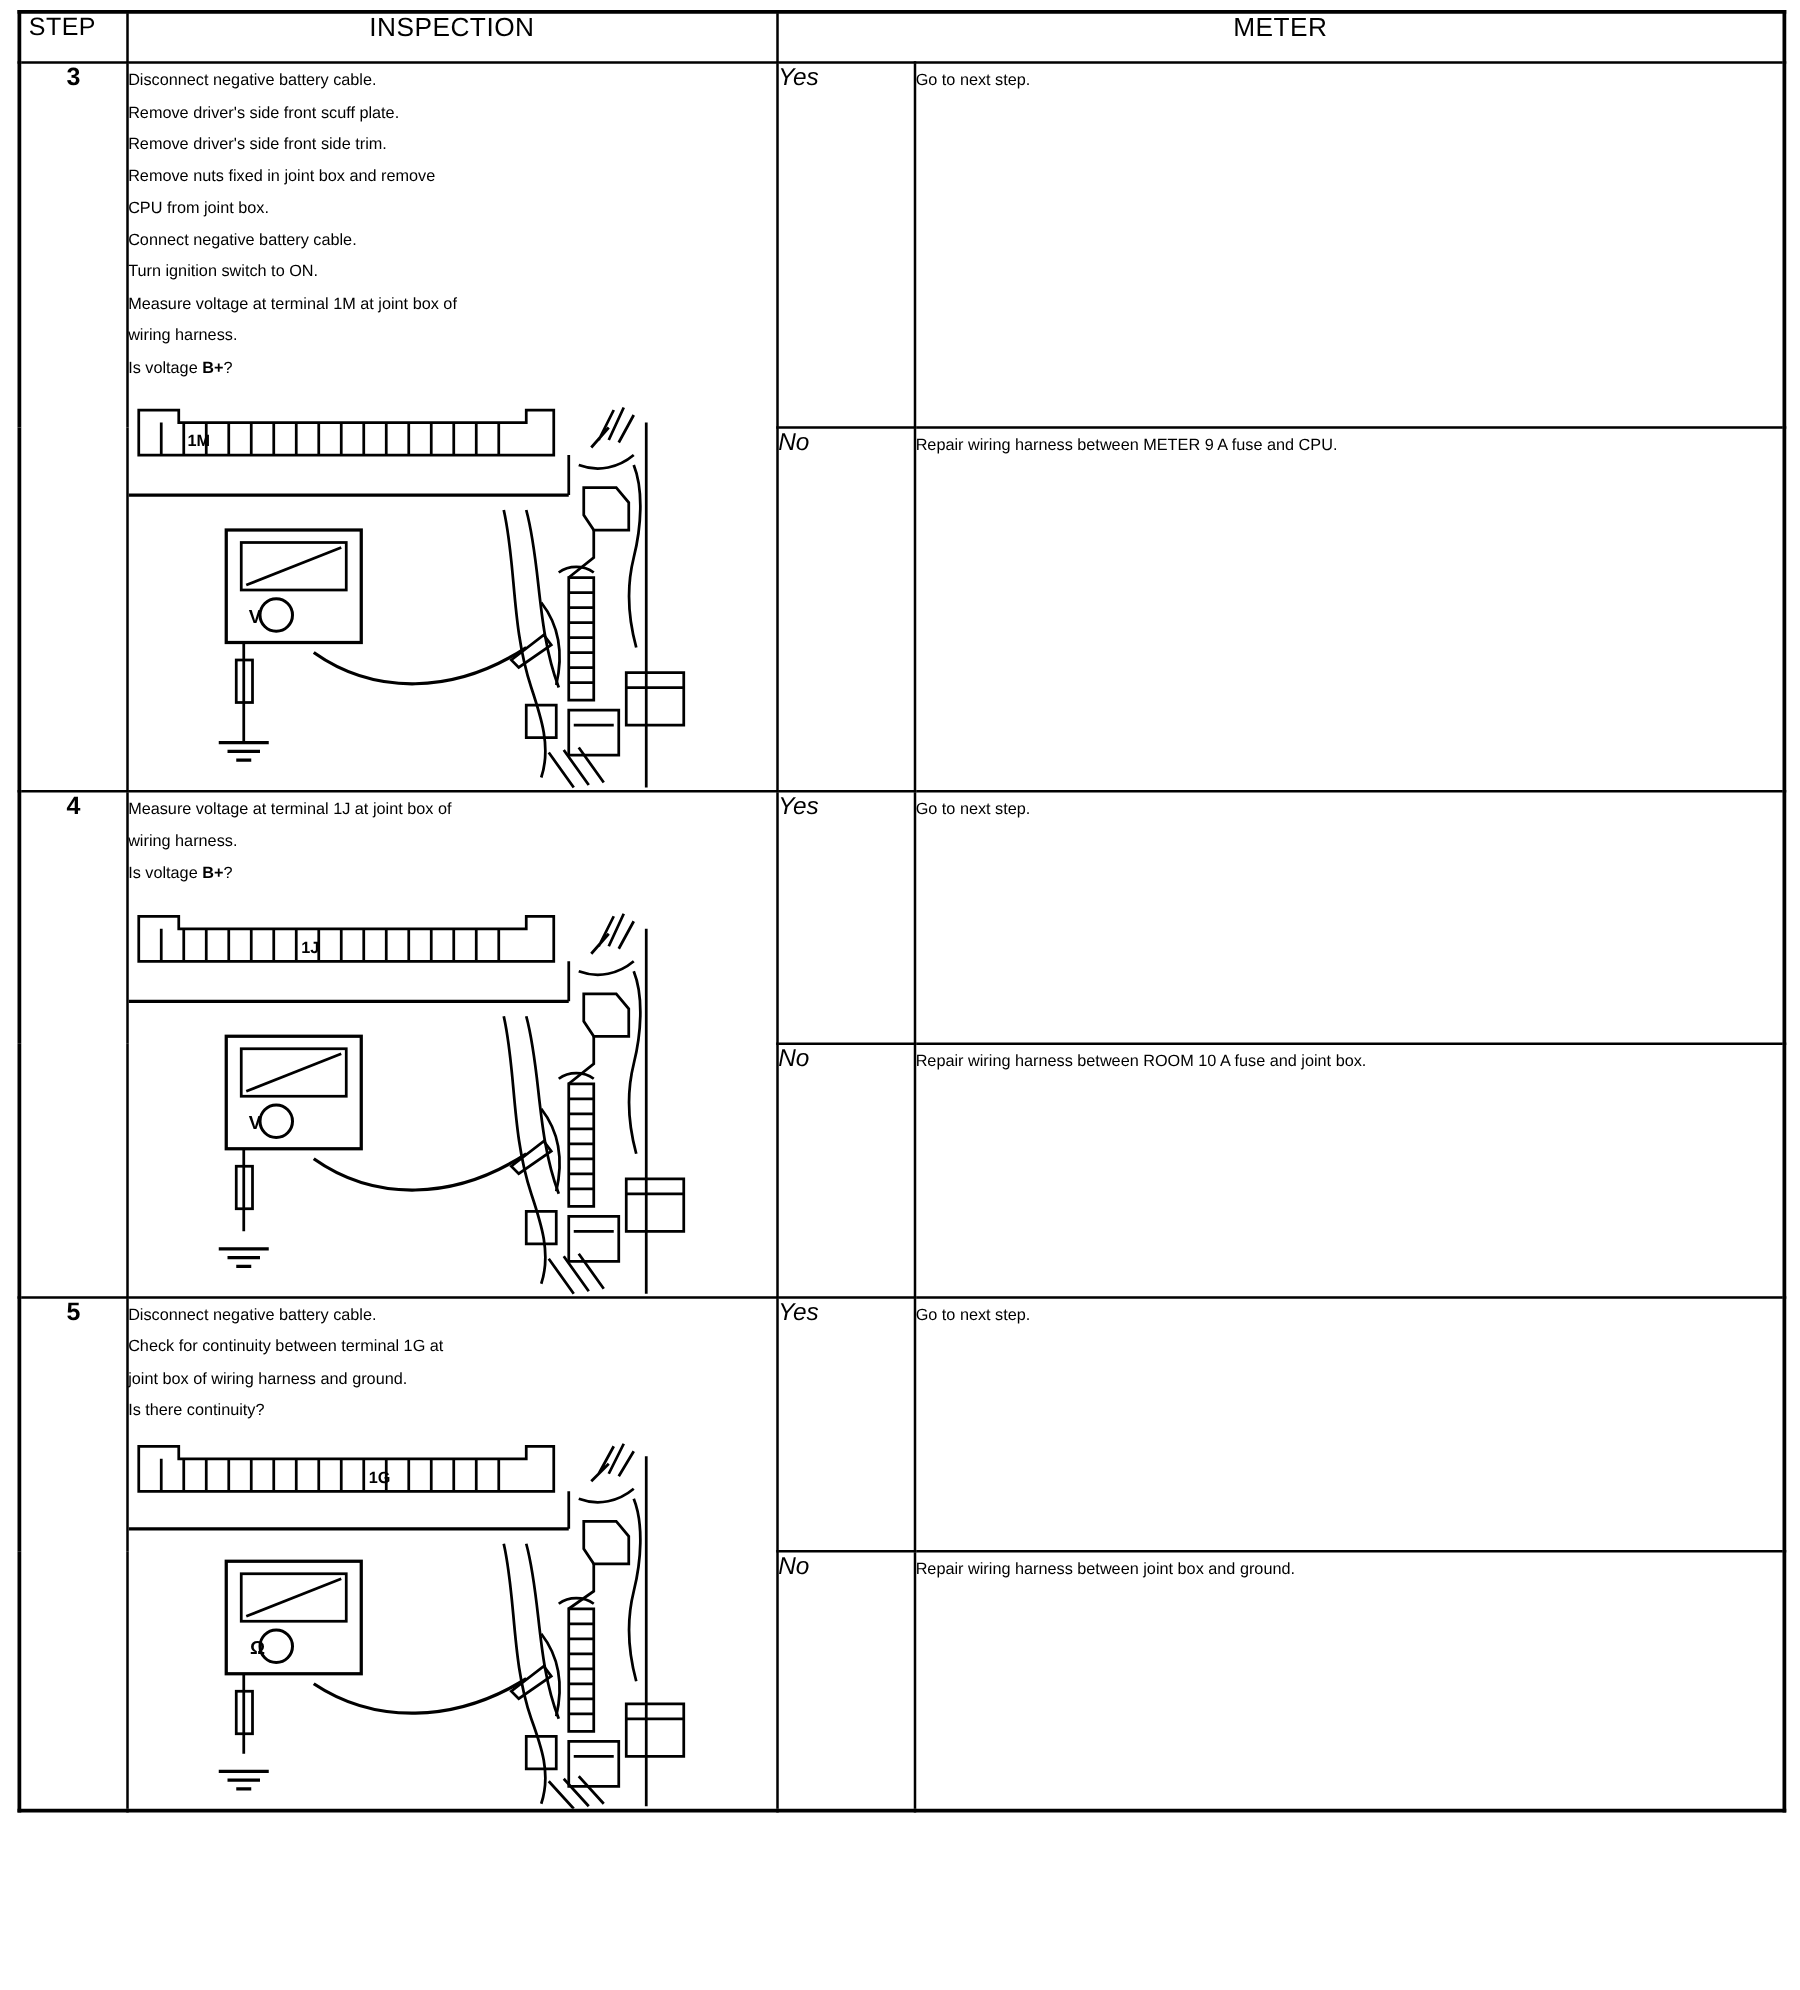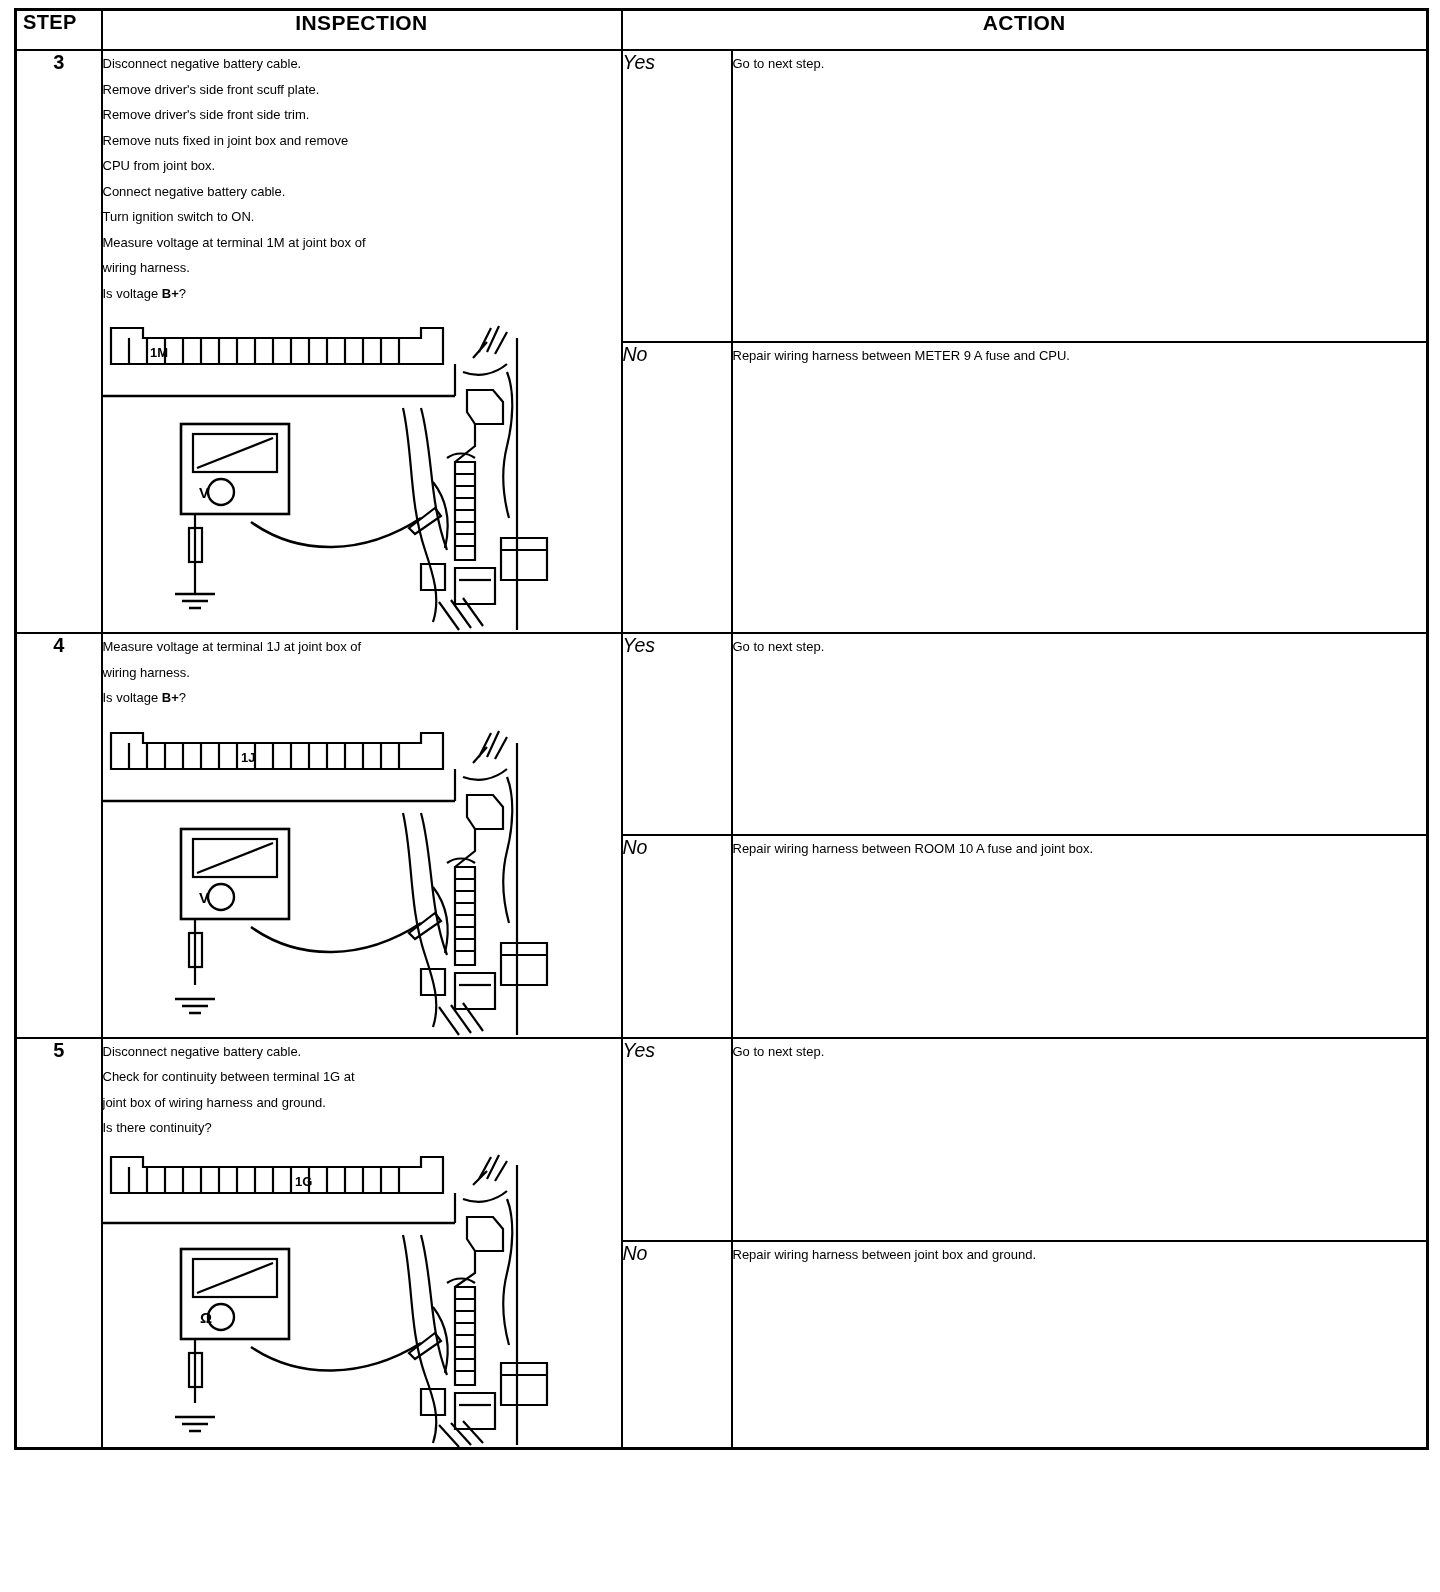--- a/index.html
+++ b/index.html
@@ -41,21 +41,21 @@
   col.c-step   { width: 86px; }
   col.c-insp   { width: 520px; }
   col.c-yn     { width: 110px; }
   col.c-action { width: 696px; }
 
   thead th {
     height: 38px;
     text-align: center;
     vertical-align: middle;
     font-size: 21px;
-    font-weight: bold;
+    font-weight: normal;
     letter-spacing: 0.4px;
   }
   thead th.h-step {
     text-align: left;
     padding-left: 6px;
     font-size: 20px;
   }
 
   .step-num {
     text-align: center;
@@ -105,21 +105,21 @@
     <colgroup>
       <col class="c-step">
       <col class="c-insp">
       <col class="c-yn">
       <col class="c-action">
     </colgroup>
     <thead>
       <tr>
         <th class="h-step">STEP</th>
         <th>INSPECTION</th>
-        <th colspan="2">ACTION</th>
+        <th colspan="2">METER</th>
       </tr>
     </thead>
     <tbody>
 
       <tr>
         <td class="step-num" rowspan="2">3</td>
         <td class="insp-cell" rowspan="2">
           <div class="insp-text">Disconnect negative battery cable.
 Remove driver's side front scuff plate.
 Remove driver's side front side trim.

